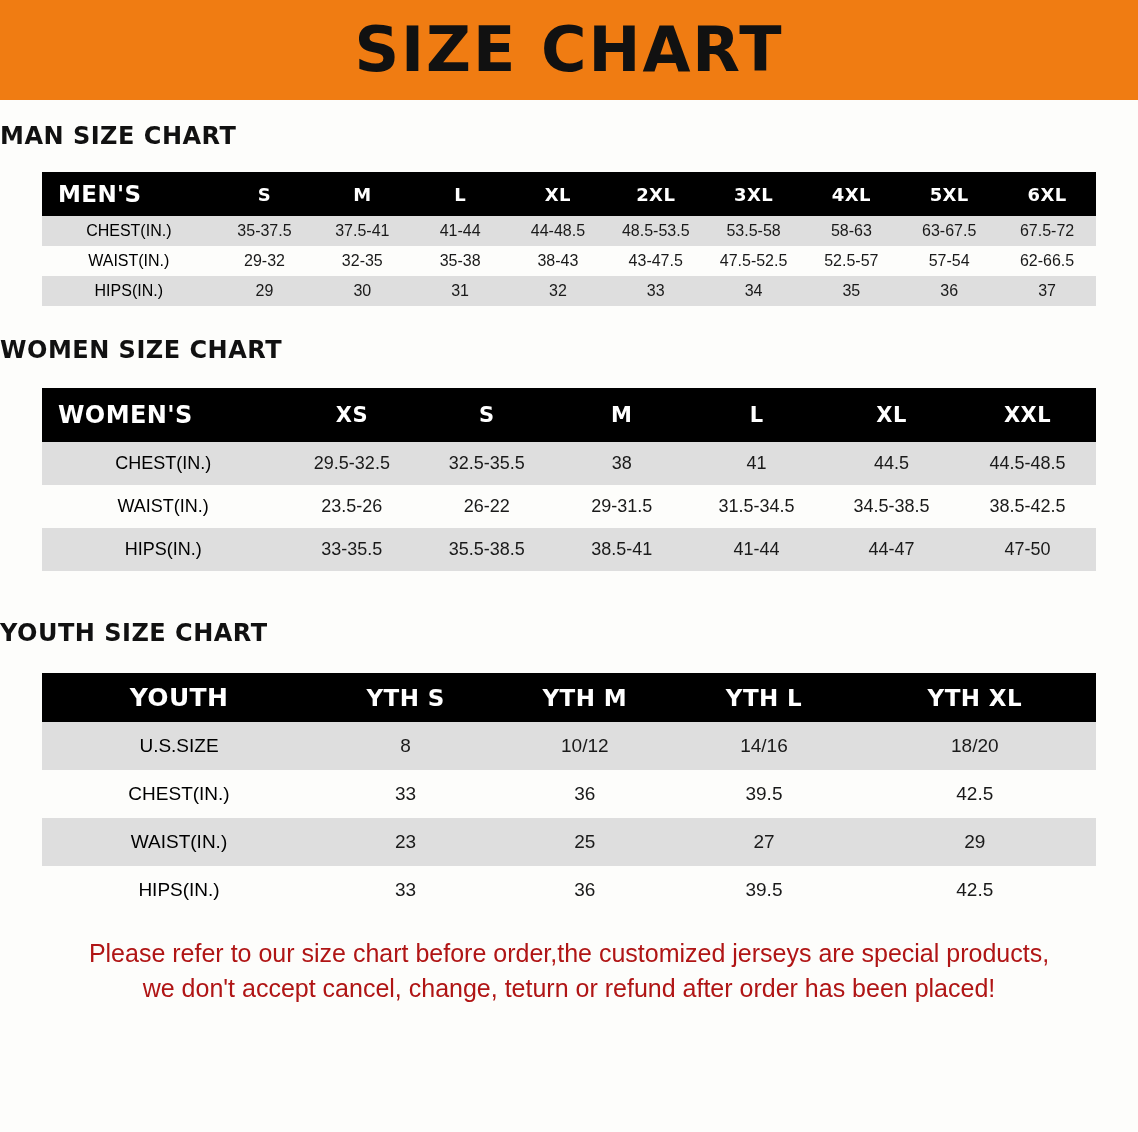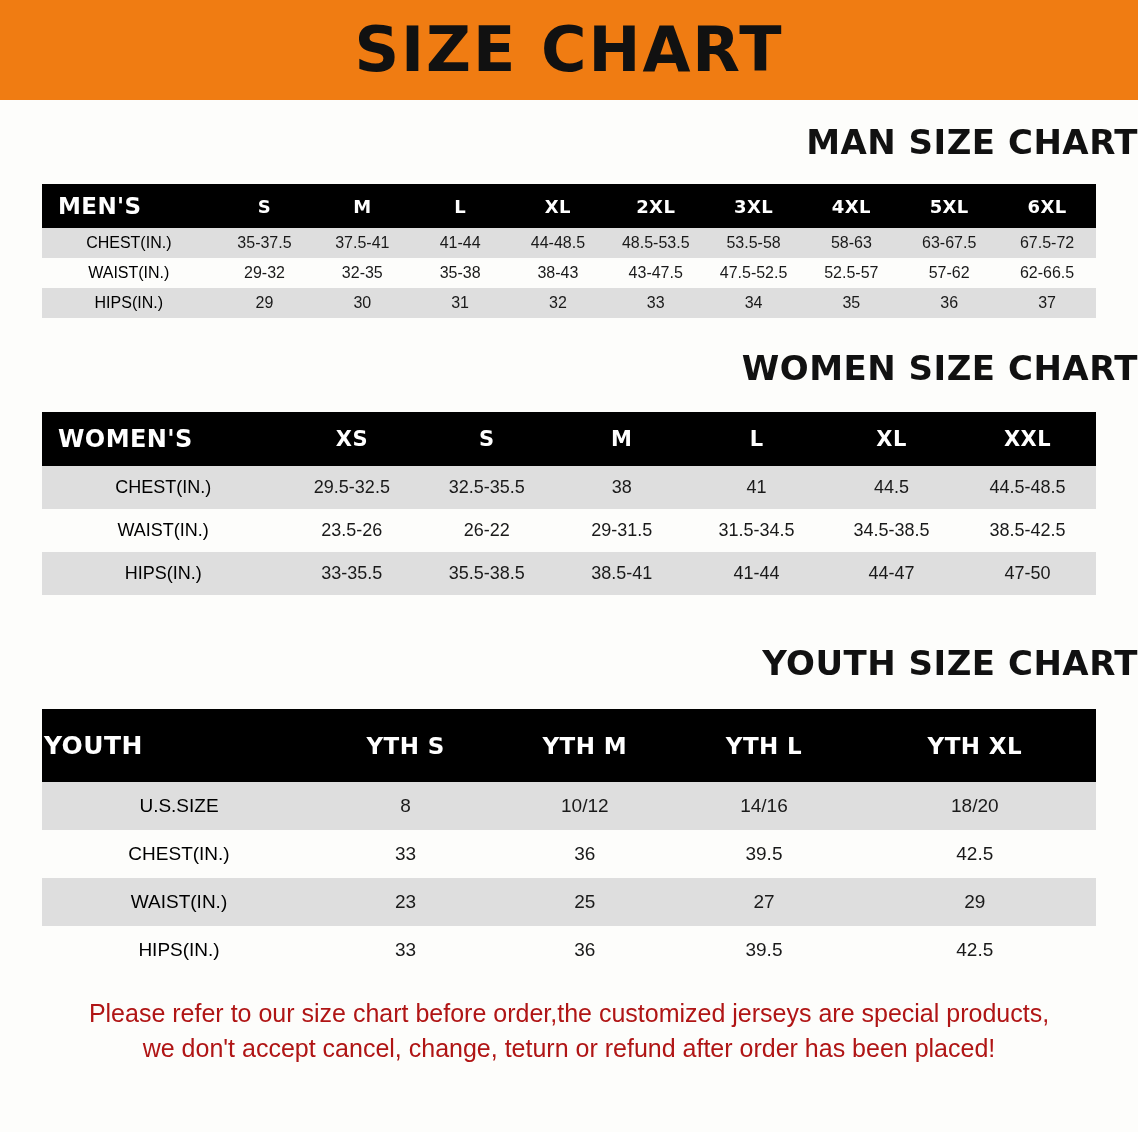--- a/index.html
+++ b/index.html
@@ -34,24 +34,24 @@
     font-family: "DejaVu Sans", sans-serif;
     font-weight: bold;
     font-size: 62px;
     letter-spacing: 2px;
     color: #111;
     line-height: 1;
   }
 
   
   .section-title {
-    text-align: right;
+    text-align: left;
     font-family: "DejaVu Sans", sans-serif;
     font-weight: bold;
-    font-size: 34px;
+    font-size: 24px;
     letter-spacing: 0.5px;
     color: #111;
   }
   .st-man    { margin-top: 22px; margin-bottom: 22px; }
   .st-women  { margin-top: 30px; margin-bottom: 24px; }
   .st-youth  { margin-top: 48px; margin-bottom: 26px; }
 
   
   .table-wrap {
     margin: 0 42px;
@@ -95,21 +95,21 @@
   .men-table thead th { font-size: 18px; }
   .men-table thead th.rowlab { font-size: 23px; }
   .men-table tbody td { font-size: 16px; padding: 6px 1px; }
 
   
   .women-table thead th { font-size: 21px; padding: 13px 16px; }
   .women-table thead th.rowlab { font-size: 24px; }
   .women-table tbody td { font-size: 18px; padding: 11px 2px; }
 
   
-  .youth-table thead th { font-size: 23px; padding: 22px 2px; }
+  .youth-table thead th { font-size: 23px; padding: 10px 2px; text-align: center; }
   .youth-table thead th.rowlab { font-size: 25px; }
   .youth-table tbody td { font-size: 19px; padding: 13px 2px; }
 
   
   .note {
     margin: 22px 40px 0 40px;
     color: #b01515;
     font-family: "Liberation Sans", sans-serif;
     font-size: 25px;
     line-height: 1.38;
@@ -170,21 +170,21 @@
         </tr>
         <tr class="plain">
           <td class="rowlab">WAIST(IN.)</td>
           <td>29-32</td>
           <td>32-35</td>
           <td>35-38</td>
           <td>38-43</td>
           <td>43-47.5</td>
           <td>47.5-52.5</td>
           <td>52.5-57</td>
-          <td>57-62</td>
+          <td>57-54</td>
           <td>62-66.5</td>
         </tr>
         <tr class="shade">
           <td class="rowlab">HIPS(IN.)</td>
           <td>29</td>
           <td>30</td>
           <td>31</td>
           <td>32</td>
           <td>33</td>
           <td>34</td>

